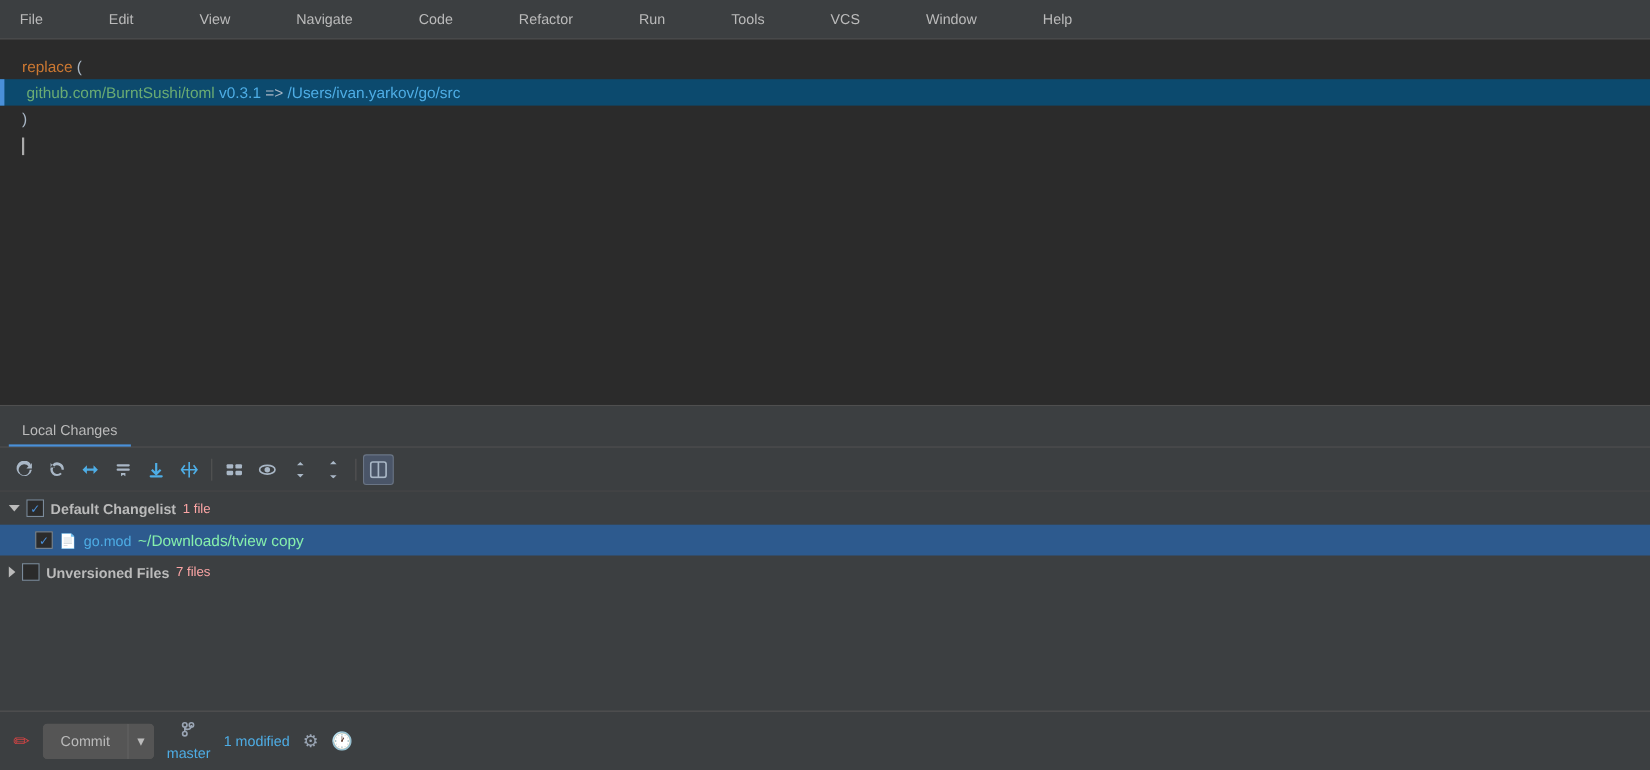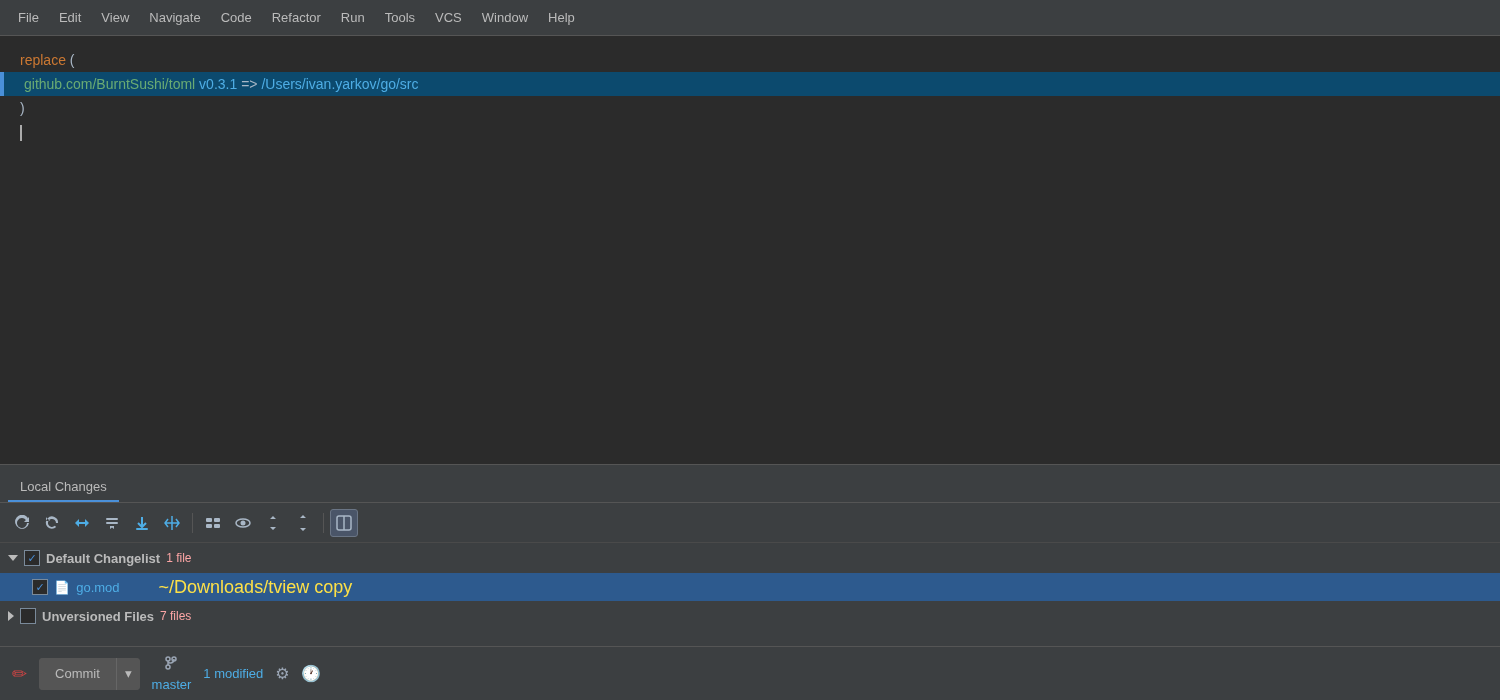--- a/index.html
+++ b/index.html
@@ -15,20 +15,21 @@
 
     
     #menubar {
       display: flex;
       align-items: center;
       background: #3c3f41;
       height: 36px;
       padding: 0 8px;
       border-bottom: 1px solid #555;
       flex-shrink: 0;
+      gap: 40px;
     }
     .menu-item {
       color: #bbbbbb;
       font-size: 13px;
       padding: 4px 10px;
       cursor: pointer;
       border-radius: 3px;
     }
 
     
@@ -198,23 +199,22 @@
       font-size: 13px;
       gap: 6px;
     }
     .file-row.selected {
       background: #2d5a8e;
     }
     .file-name {
       color: #4eade5;
     }
     .file-path {
-      color: #fde047;
-      font-size: 18px;
-      margin-left: 33px;
+      color: #86efac;
+      font-size: 14px;
     }
 
     
     #bottom-bar {
       display: flex;
       align-items: center;
       height: 54px;
       padding: 0 12px;
       background: #3c3f41;
       border-top: 1px solid #555;
@@ -328,21 +328,21 @@
     </span>
   </div>
 
   <div class="code-line">
     <span class="code-text">
       <span class="cursor"></span>
     </span>
   </div>
 </div>
 
-<div id="local-changes-panel" style="height:236px;">
+<div id="local-changes-panel" style="height:332px;">
 
   <div id="panel-tab-bar">
     <div class="panel-tab">Local Changes</div>
   </div>
 
   <div id="panel-toolbar">
     <button class="toolbar-btn" title="Refresh">
       <svg width="16" height="16" viewBox="0 0 16 16" fill="#a9b7c6">
           <path d="M13.6 2.4A7 7 0 1 0 15 8h-2a5 5 0 1 1-1.1-3.1L10 7h5V2l-1.4 1.4z"></path>
         </svg>

